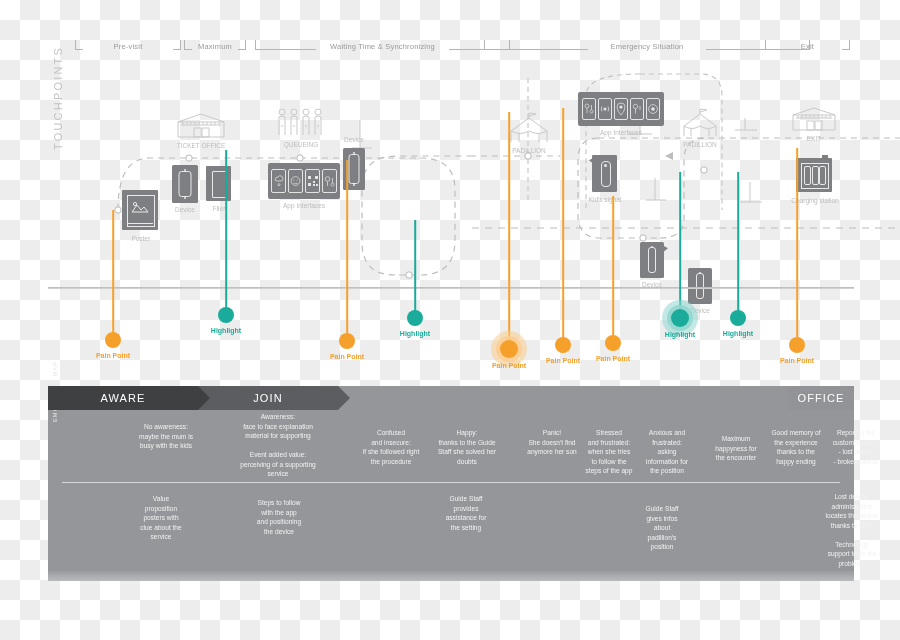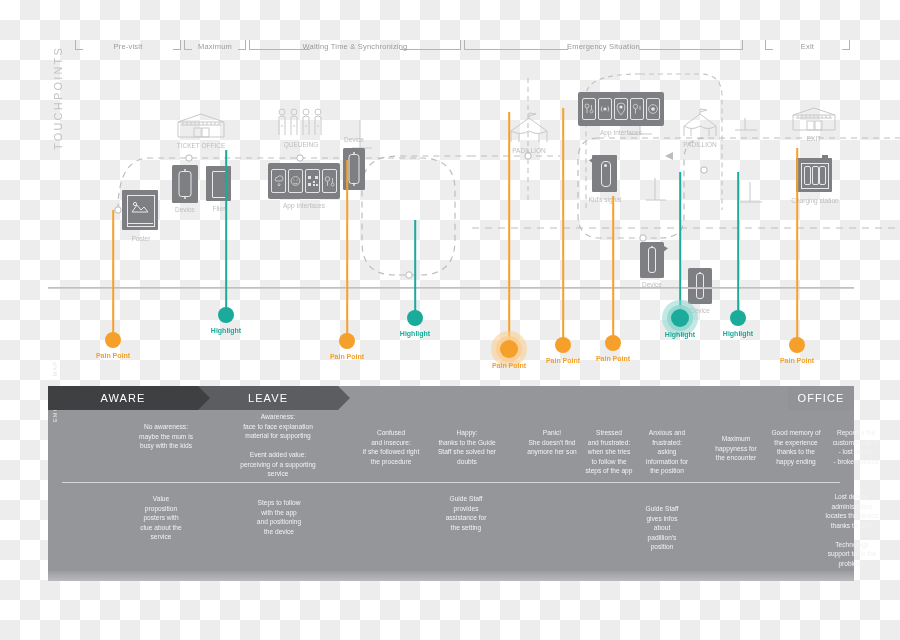--- a/index.html
+++ b/index.html
@@ -97,28 +97,28 @@
       <div class="ln b" style="width:8px"></div>
       <div class="lbl">Pre-visit</div>
     </div>
     <div class="phase" style="left: 184px; width: 62px;">
       <div class="br-l"></div>
       <div class="br-r"></div>
       <div class="ln a" style="width:8px"></div>
       <div class="ln b" style="width:8px"></div>
       <div class="lbl">Maximum</div>
     </div>
-    <div class="phase" style="left: 249px; width: 212px;">
+    <div class="phase" style="left: 255px; width: 212px; padding-left: 43px;">
       <div class="br-l"></div>
       <div class="br-r"></div>
       <div class="ln a" style="width:61px"></div>
       <div class="ln b" style="width:61px"></div>
       <div class="lbl">Waiting Time &amp; Synchronizing</div>
     </div>
-    <div class="phase" style="left: 464px; width: 279px;">
+    <div class="phase" style="left: 484px; width: 326px;">
       <div class="br-l"></div>
       <div class="br-r"></div>
       <div class="ln a" style="width:104px"></div>
       <div class="ln b" style="width:104px"></div>
       <div class="lbl">Emergency Situation</div>
     </div>
     <div class="phase" style="left: 765px; width: 85px;">
       <div class="br-l"></div>
       <div class="br-r"></div>
       <div class="ln a" style="width:8px"></div>
@@ -424,21 +424,21 @@
     </div>
   </div>
 
 <div id="emap">
   <div id="stage-bar">
       <div class="stagechip" style="left: 0px; width: 150px; background: rgb(63, 64, 66); z-index: 10;">
         <div class="st-lbl" style="left:50%;transform:translate(-50%,-50%);">AWARE</div>
         <div class="arrow" style="border-left:12px solid #3f4042;"></div>
       </div>
       <div class="stagechip" style="left: 150px; width: 140px; background: rgb(91, 93, 96); z-index: 9;">
-        <div class="st-lbl" style="left:50%;transform:translate(-50%,-50%);">LEAVE</div>
+        <div class="st-lbl" style="left:50%;transform:translate(-50%,-50%);">JOIN</div>
         <div class="arrow" style="border-left:12px solid #5b5d60;"></div>
       </div>
       <div class="stagechip" style="left: 740px; width: 66px; background: rgb(145, 147, 150); z-index: 7;">
         <div class="st-lbl" style="left:50%;transform:translate(-50%,-50%);">OFFICE</div>
       </div>
     </div>
   <div id="emap-label">EMOTIONAL MAP</div>
   <div id="divider"></div>
   <div id="emotion-cells">
       <div class="ecell" style="left: 72px; top: 36px; width: 92px;">

